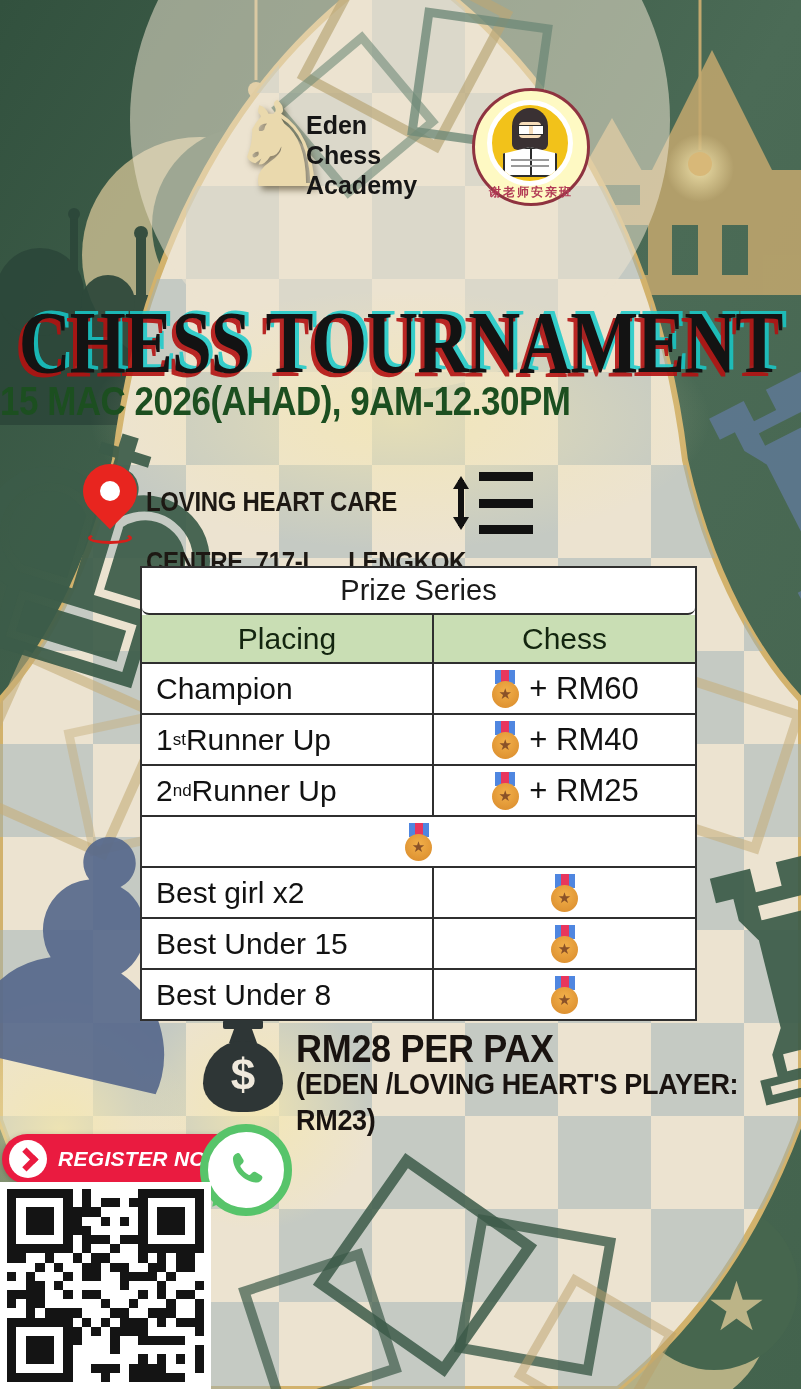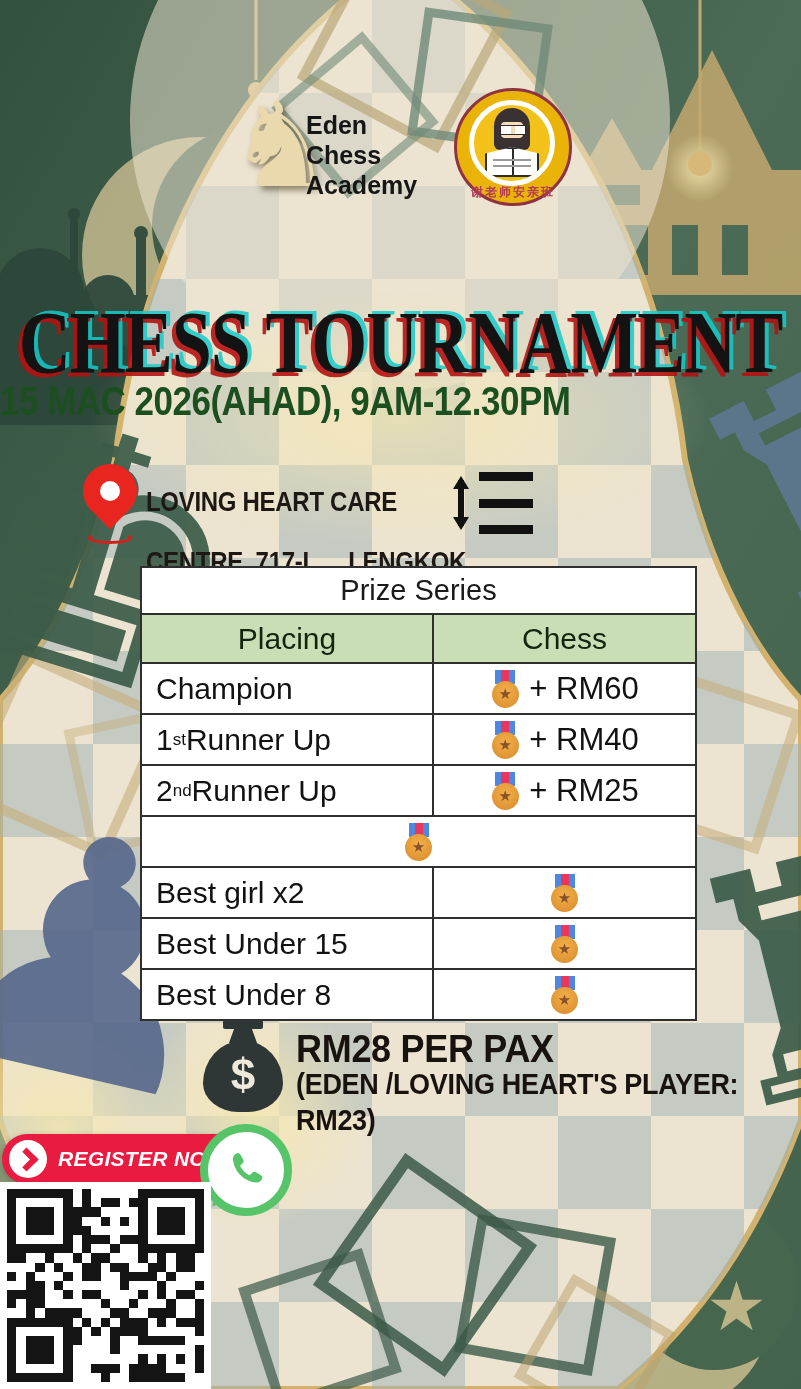--- a/index.html
+++ b/index.html
@@ -5,22 +5,22 @@
   html,body{margin:0;padding:0;background:#222;}
   #poster{position:relative;width:801px;height:1389px;overflow:hidden;
           font-family:"Liberation Sans",sans-serif;background:#46644f;}
   #poster svg.bg{position:absolute;left:0;top:0;}
   .abs{position:absolute;}
 
   
   .knight-glyph{font-family:"DejaVu Sans",sans-serif;font-size:118px;line-height:1;
     color:#ead9ad;text-shadow:3px 4px 6px rgba(60,50,20,.55);}
   .academy-name{left:306px;top:110px;font-weight:800;font-size:25px;line-height:1.2;color:#161616;}
-  .plogo{left:454px;top:88px;width:118px;height:118px;border-radius:50%;
-    background:#eab308;border:3px solid #8f3340;box-sizing:border-box;}
+  .plogo{left:472px;top:88px;width:118px;height:118px;border-radius:50%;
+    background:#fef9c3;border:3px solid #8f3340;box-sizing:border-box;}
   .plogo .inner{position:absolute;left:12px;top:9px;width:86px;height:86px;border-radius:50%;
     background:#f2c21a;border:5px solid #fff;box-sizing:border-box;overflow:hidden;}
   .plogo .hair{position:absolute;top:3px;left:20px;width:36px;height:42px;background:#3a3133;
     border-radius:18px 18px 6px 6px;}
   .plogo .face{position:absolute;top:17px;left:27px;width:22px;height:16px;background:#f6ddba;border-radius:4px;}
   .plogo .glasses{position:absolute;top:20px;left:26px;width:24px;height:8px;
     background:linear-gradient(90deg,#fff 0 40%,transparent 40% 60%,#fff 60%);border:1px solid #2c2c2c;}
   .plogo .book{position:absolute;bottom:4px;left:11px;width:54px;height:30px;background:#fff;
     border:2px solid #2c2c2c;box-sizing:border-box;clip-path:polygon(0 22%,50% 0,100% 22%,100% 100%,0 100%);}
   .plogo .book:before{content:"";position:absolute;left:50%;top:0;bottom:0;width:2px;background:#2c2c2c;}
@@ -60,21 +60,21 @@
     border:8px solid transparent;border-top:13px solid #111;}
   .sorticon .shaft{position:absolute;top:12px;bottom:12px;left:6px;width:6px;background:#111;}
   .sorticon .bars{display:flex;flex-direction:column;justify-content:space-between;height:62px;padding-top:4px;}
   .sorticon .bars i{display:block;width:54px;height:9px;background:#111;}
   .format{left:530px;top:462px;color:#1d1813;font-weight:800;line-height:1.12;}
   .format>div{transform:scaleY(1.12);transform-origin:0 0;font-size:28px;letter-spacing:-.3px;}
 
   
   .table{left:140px;top:566px;width:557px;background:#fff;border:2px solid #2f2f2f;box-sizing:border-box;}
   .t-title{height:45px;line-height:45px;text-align:center;font-size:29px;color:#1a1a1a;
-    border-bottom:2px solid #2f2f2f;}
+    border-bottom:2px solid #2f2f2f;border-radius:7px;}
   .t-head{display:flex;height:47px;background:#c9deb4;border-bottom:2px solid #2f2f2f;}
   .cell.left{width:292px;border-right:2px solid #2f2f2f;box-sizing:border-box;}
   .cell.right{flex:1;}
   .th{display:flex;align-items:center;justify-content:center;font-size:30px;color:#13250f;}
   .trow{display:flex;height:49px;}
   .trow:not(:last-child){border-bottom:2px solid #2f2f2f;}
   .trow .left{display:flex;align-items:center;padding-left:14px;font-size:30px;color:#121212;}
   .trow .left sup{font-size:17px;line-height:0;vertical-align:super;}
   .trow .right{display:flex;align-items:center;justify-content:center;gap:9px;font-size:31px;color:#121212;}
   .medal{display:inline-flex;flex-direction:column;align-items:center;width:30px;}

